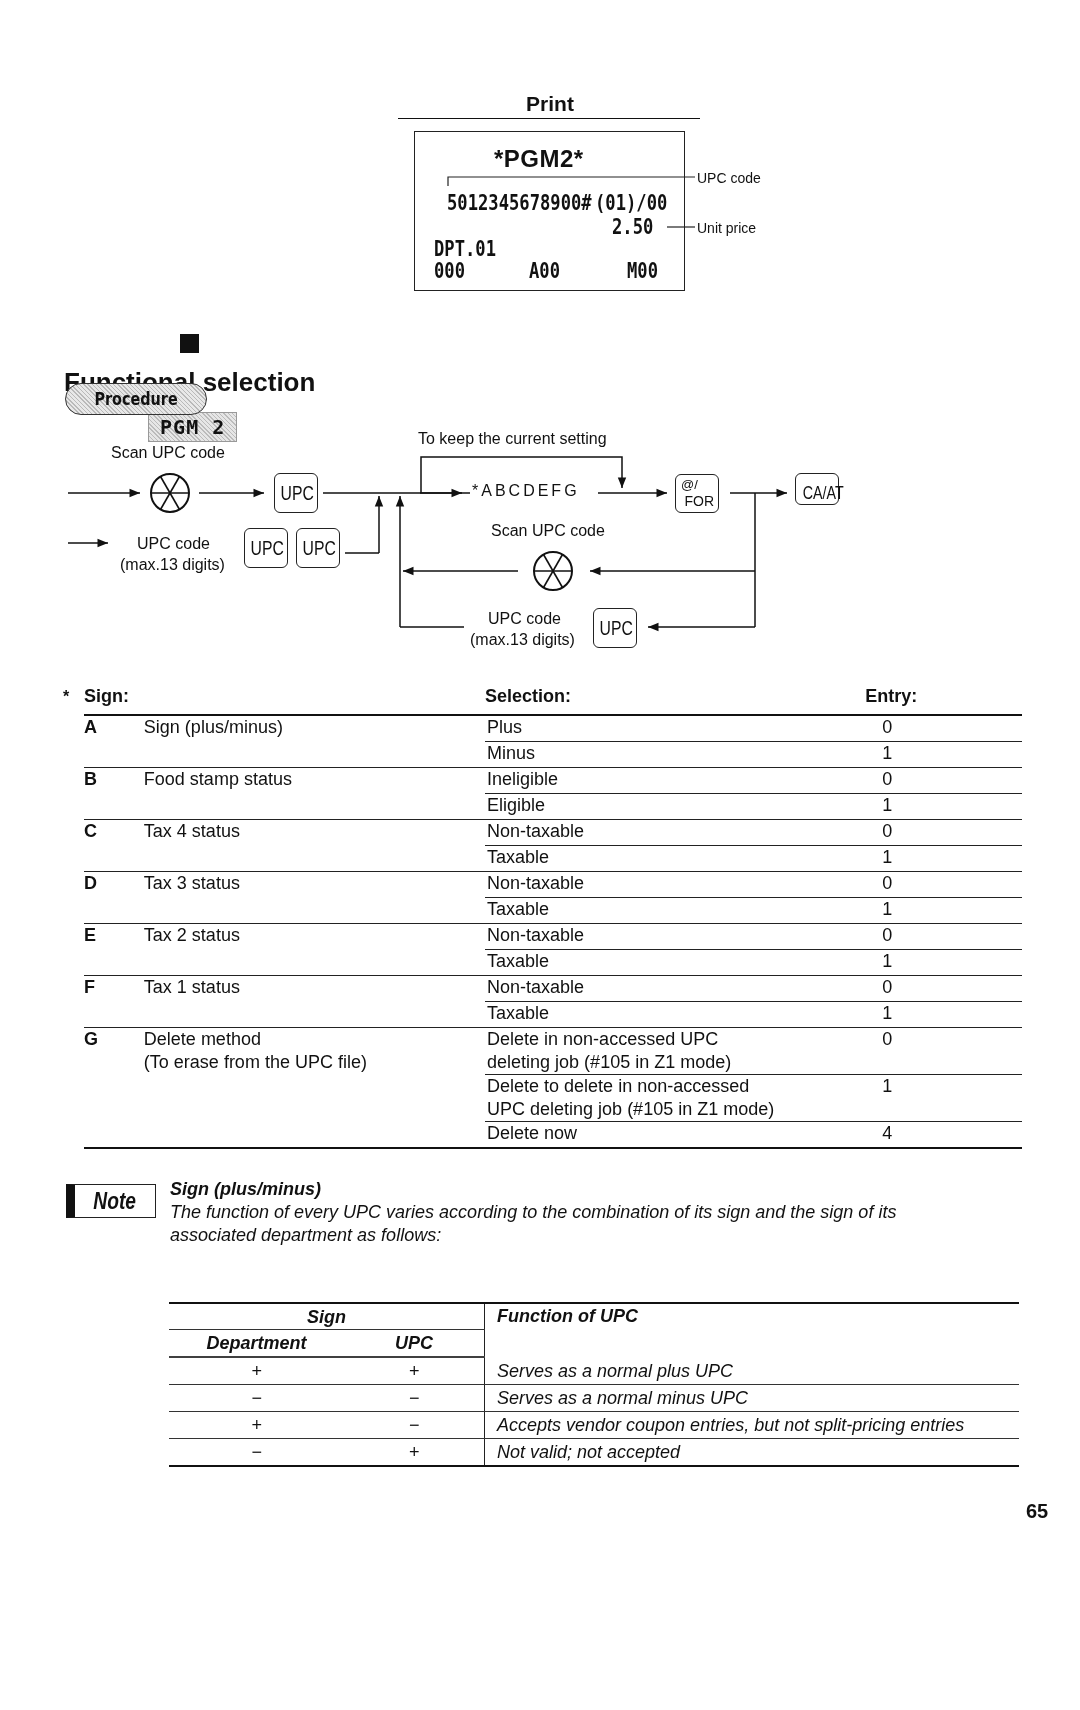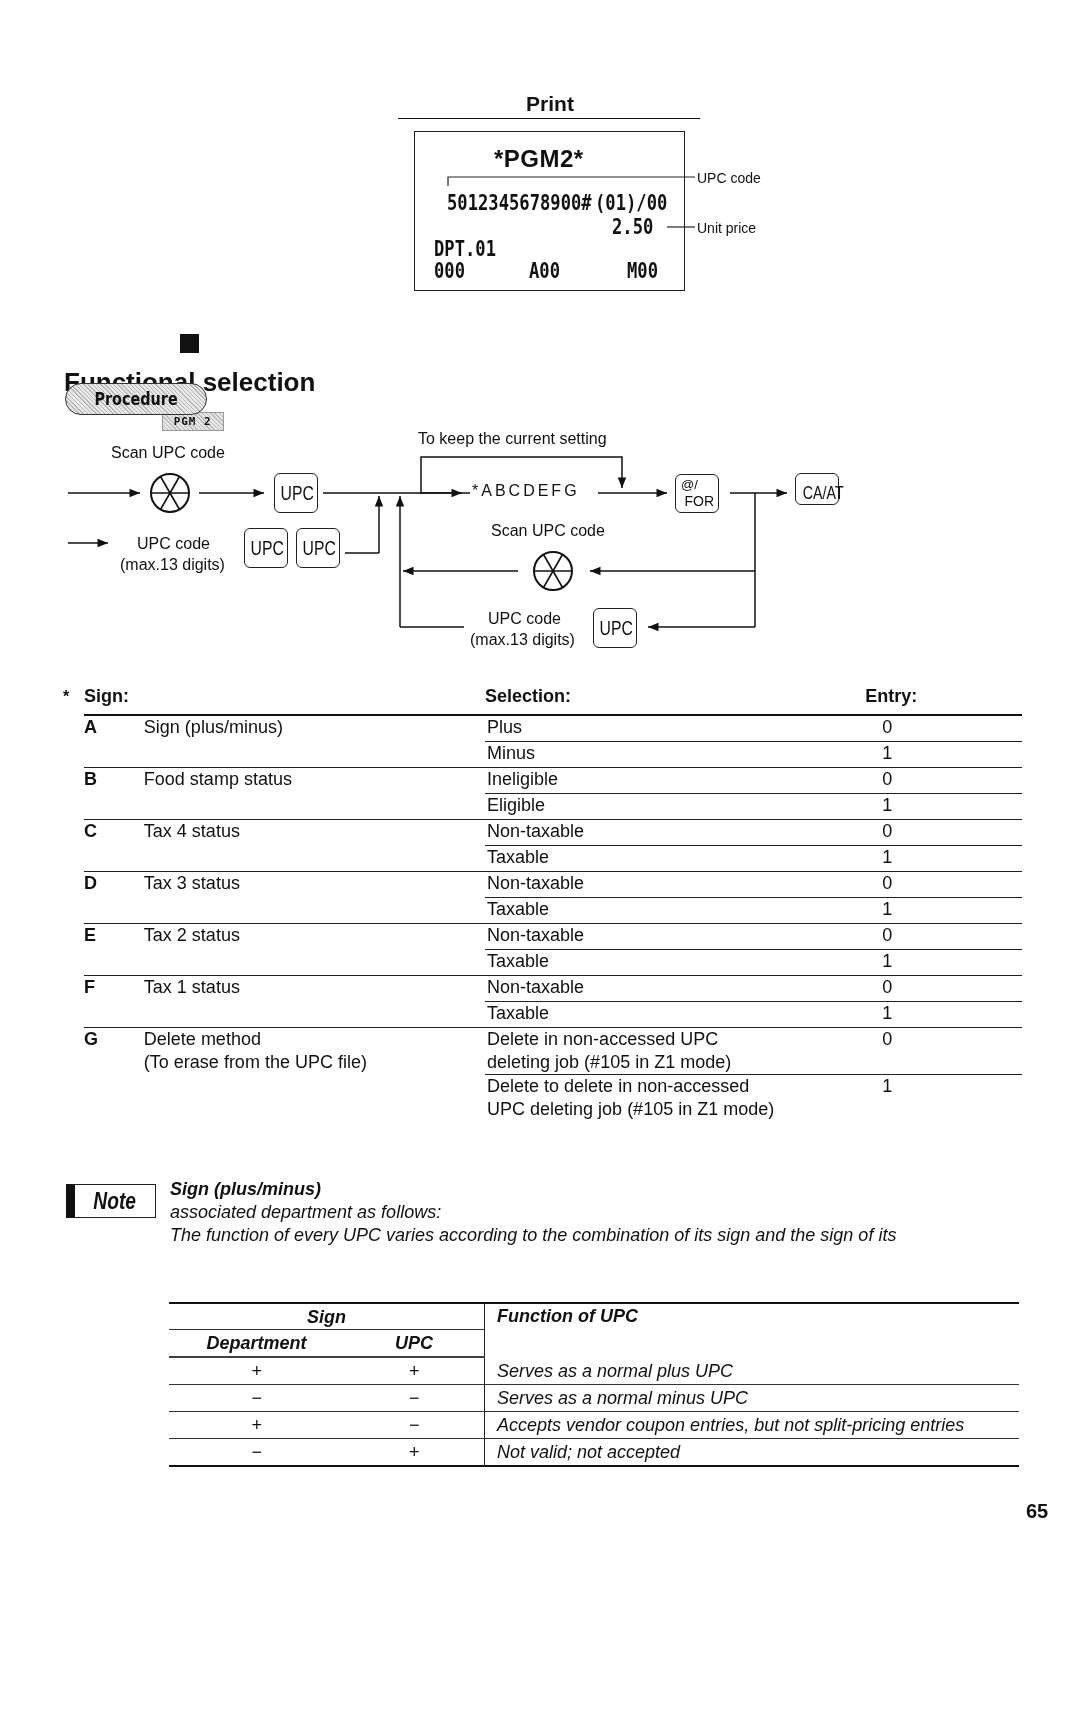--- a/index.html
+++ b/index.html
@@ -16,21 +16,21 @@
   .r-upc { left: 447px; top: 190px; font-size: 22px; }
   .r-qty { left: 595px; top: 190px; font-size: 22px; }
   .r-price { left: 612px; top: 214px; font-size: 22px; }
   .r-dpt { left: 434px; top: 236px; font-size: 22px; }
   .r-c1 { left: 434px; top: 258px; font-size: 22px; }
   .r-c2 { left: 529px; top: 258px; font-size: 22px; }
   .r-c3 { left: 627px; top: 258px; font-size: 22px; }
   .callout { font-size: 14px; }
   .h2 { left: 64px; top: 334px; font-size: 26px; font-weight: bold; display: flex; align-items: center; gap: 14px; flex-direction: column; }
   .h2 .sq { width: 19px; height: 19px; background: #111; display: inline-block; }
-  .badge { font-family: "DejaVu Sans Mono", monospace; font-weight: bold; font-size: 11px;
+  .badge { font-family: "DejaVu Sans Mono", monospace; font-weight: bold; font-size: 20px;
            background: repeating-linear-gradient(45deg, #bbb 0 1px, #e6e6e6 1px 3px);
            border: 1px solid #999; padding: 2px 11px; margin-left: 6px; letter-spacing: 1px; }
   .procedure { left: 65px; top: 383px; width: 140px; height: 30px; border: 1.5px solid #333;
                border-radius: 16px; text-align: center; line-height: 30px;
                background: repeating-linear-gradient(45deg, #b9b9b9 0 1px, #e8e8e8 1px 3px);
                font-family: "DejaVu Sans", sans-serif; font-weight: bold; font-size: 18px; }
   .procedure span { display: inline-block; transform: scaleX(0.8); }
   svg.diagram { position: absolute; left: 0; top: 0; }
   .dlabel { font-size: 16px; }
   .key { position: absolute; border: 1.5px solid #222; border-radius: 6px; box-sizing: border-box;
@@ -296,28 +296,36 @@
       </tr>
       <tr class="sub">
         <td class="c-letter"></td>
         <td class="c-item"></td>
         <td class="c-sel" style="padding-left: 2px;">
           <div>Delete to delete in non-accessed</div>
           <div>UPC deleting job (#105 in Z1 mode)</div>
         </td>
         <td class="c-entry" style="padding-left: 0px;"><span style="margin-left: 0px; display: inline-block; position: relative; left: 84px;">1</span></td>
       </tr>
+      <tr class="sub last">
+        <td class="c-letter"></td>
+        <td class="c-item"></td>
+        <td class="c-sel" style="padding-left: 2px;">
+          <div>Delete now</div>
+        </td>
+        <td class="c-entry" style="padding-left: 0px;"><span style="margin-left: 0px; display: inline-block; position: relative; left: 84px;">4</span></td>
+      </tr>
     </tbody>
 </table>
 
 <div class="abs note-box"><span>Note</span></div>
 <div class="abs note-text">
   <div class="nt">Sign (plus/minus)</div>
+  <div>The function of every UPC varies according to the combination of its sign and the sign of its</div>
   <div>associated department as follows:</div>
-  <div>The function of every UPC varies according to the combination of its sign and the sign of its</div>
 </div>
 
 <table class="t2">
   <thead>
     <tr>
       <th colspan="2" class="sign-h">Sign</th>
       <th rowspan="2" class="func-h">Function of UPC</th>
     </tr>
     <tr class="hdr2">
       <th class="dept sub-h">Department</th>

